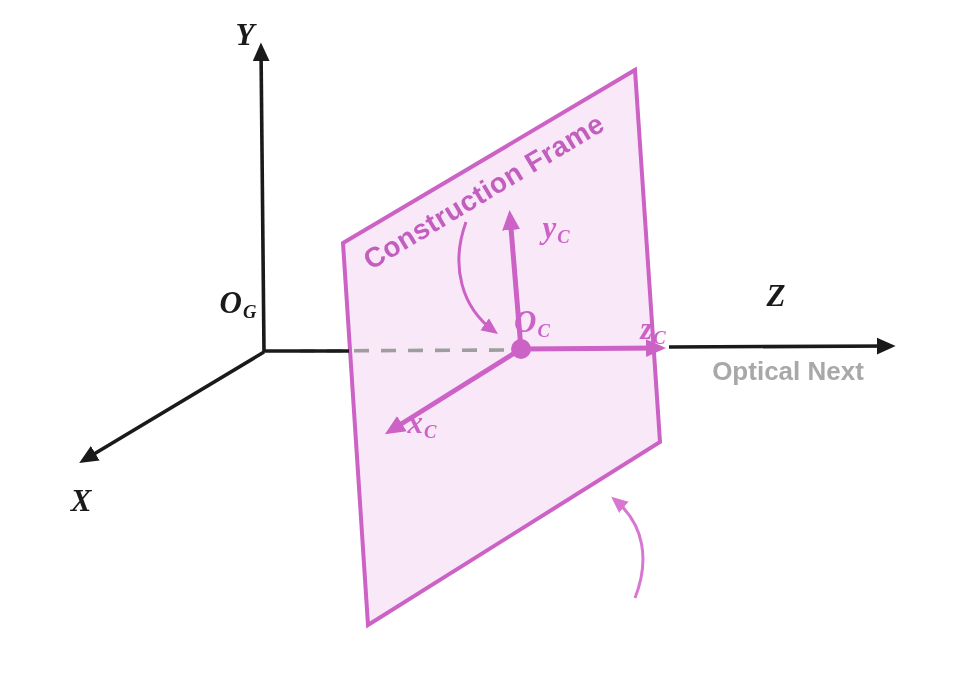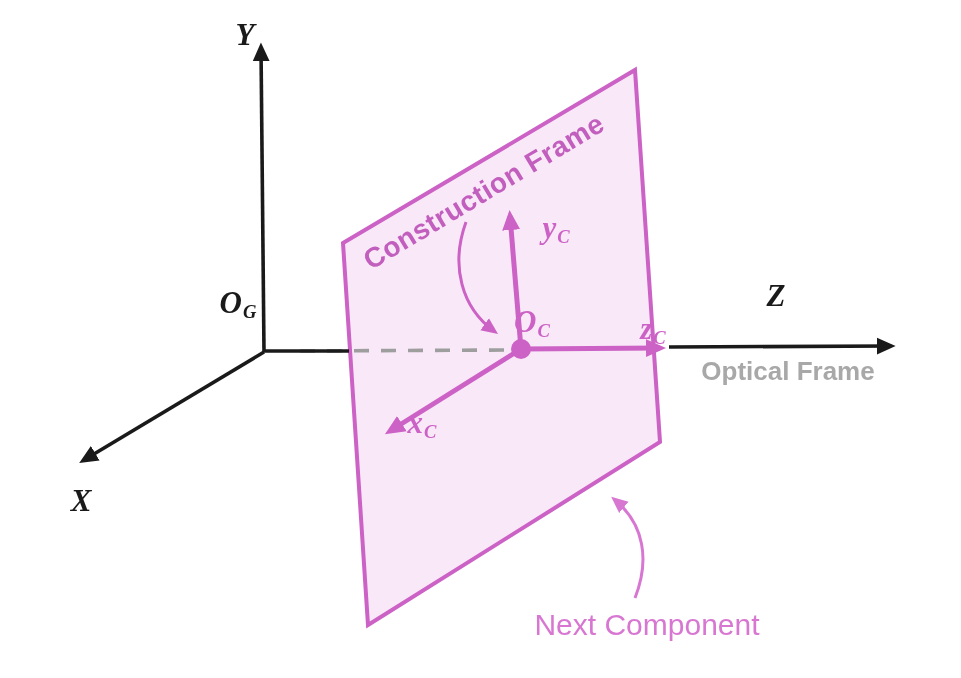--- a/index.html
+++ b/index.html
@@ -141,16 +141,15 @@
   <div class="label math-label" style="left:776px; top:295px;">Z</div>
 
   <div class="label math-label" style="left:238px; top:304px;"><span>O</span><sub>G</sub></div>
 
   <div class="label math-label math-pink" style="left:532px; top:323px;"><span>O</span><sub>C</sub></div>
   <div class="label math-label math-pink" style="left:653px; top:330px;"><span>z</span><sub>C</sub></div>
   <div class="label math-label math-pink" style="left:556px; top:229px;font-family:Liberation Serif, serif;"><span>y</span><sub>C</sub></div>
   <div class="label math-label math-pink" style="left:422px; top:424px;"><span>x</span><sub>C</sub></div>
 
   <div class="label plane-title" style="left:484px; top:192px;">Construction Frame</div>
-  <div class="label optical-axis" style="left:788px; top:371px;">Optical Frame</div>
-  <div class="label next-component" style="left:647px; top:625px;">Next Component</div>
+  <div class="label optical-axis" style="left:788px; top:371px;">Optical Next</div>
 
 </div>
 
 </body></html>

